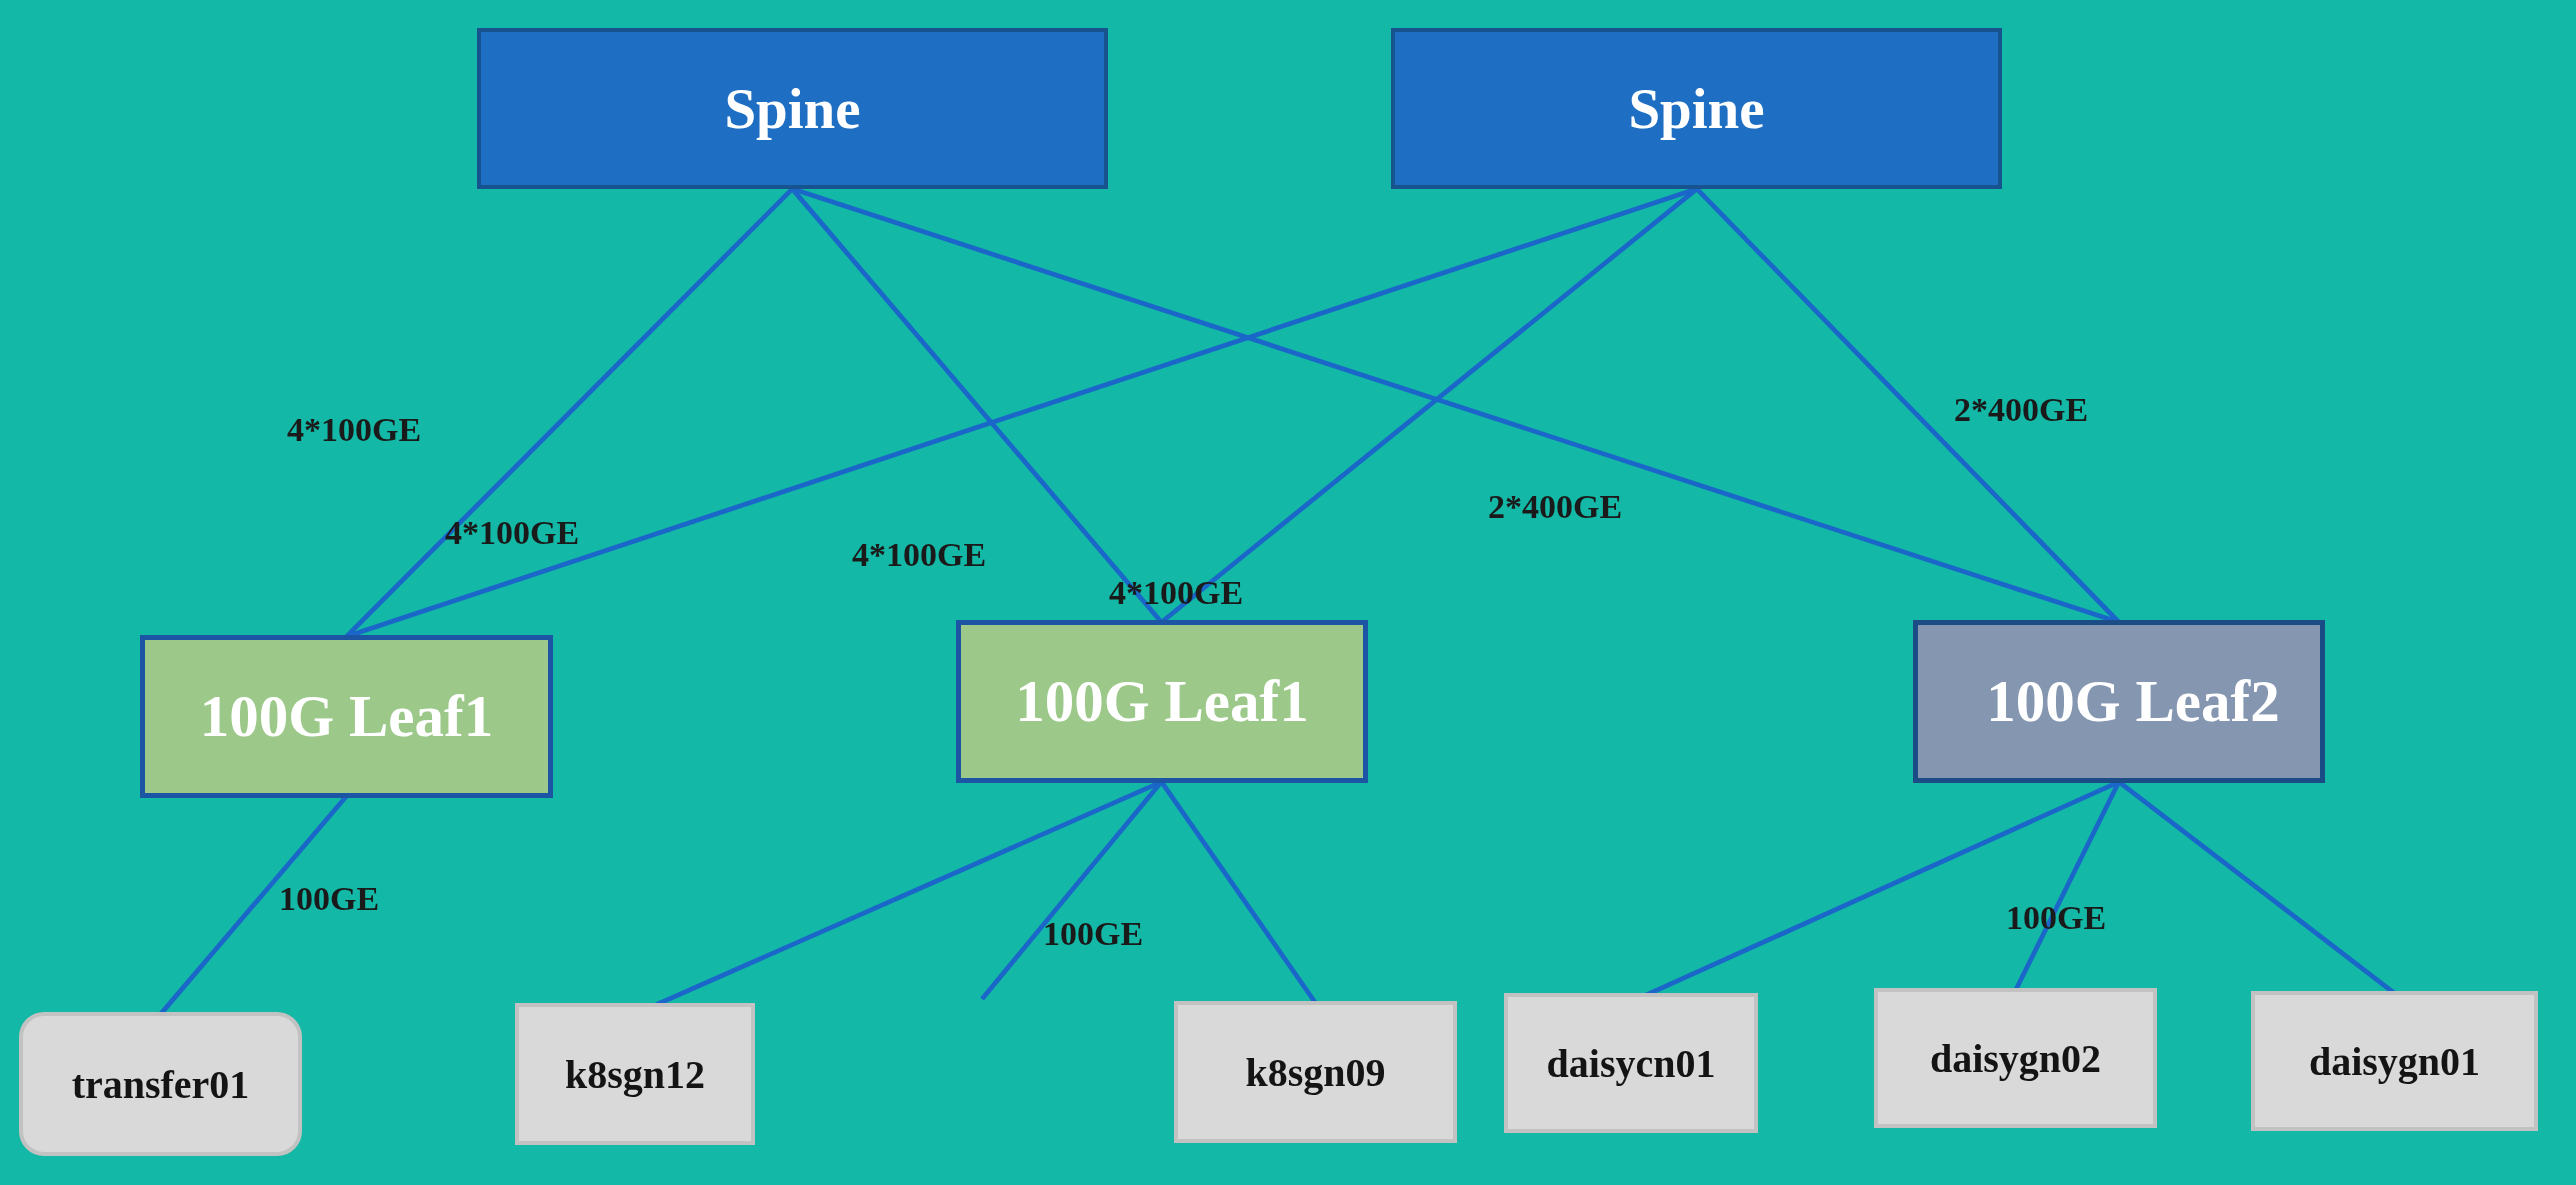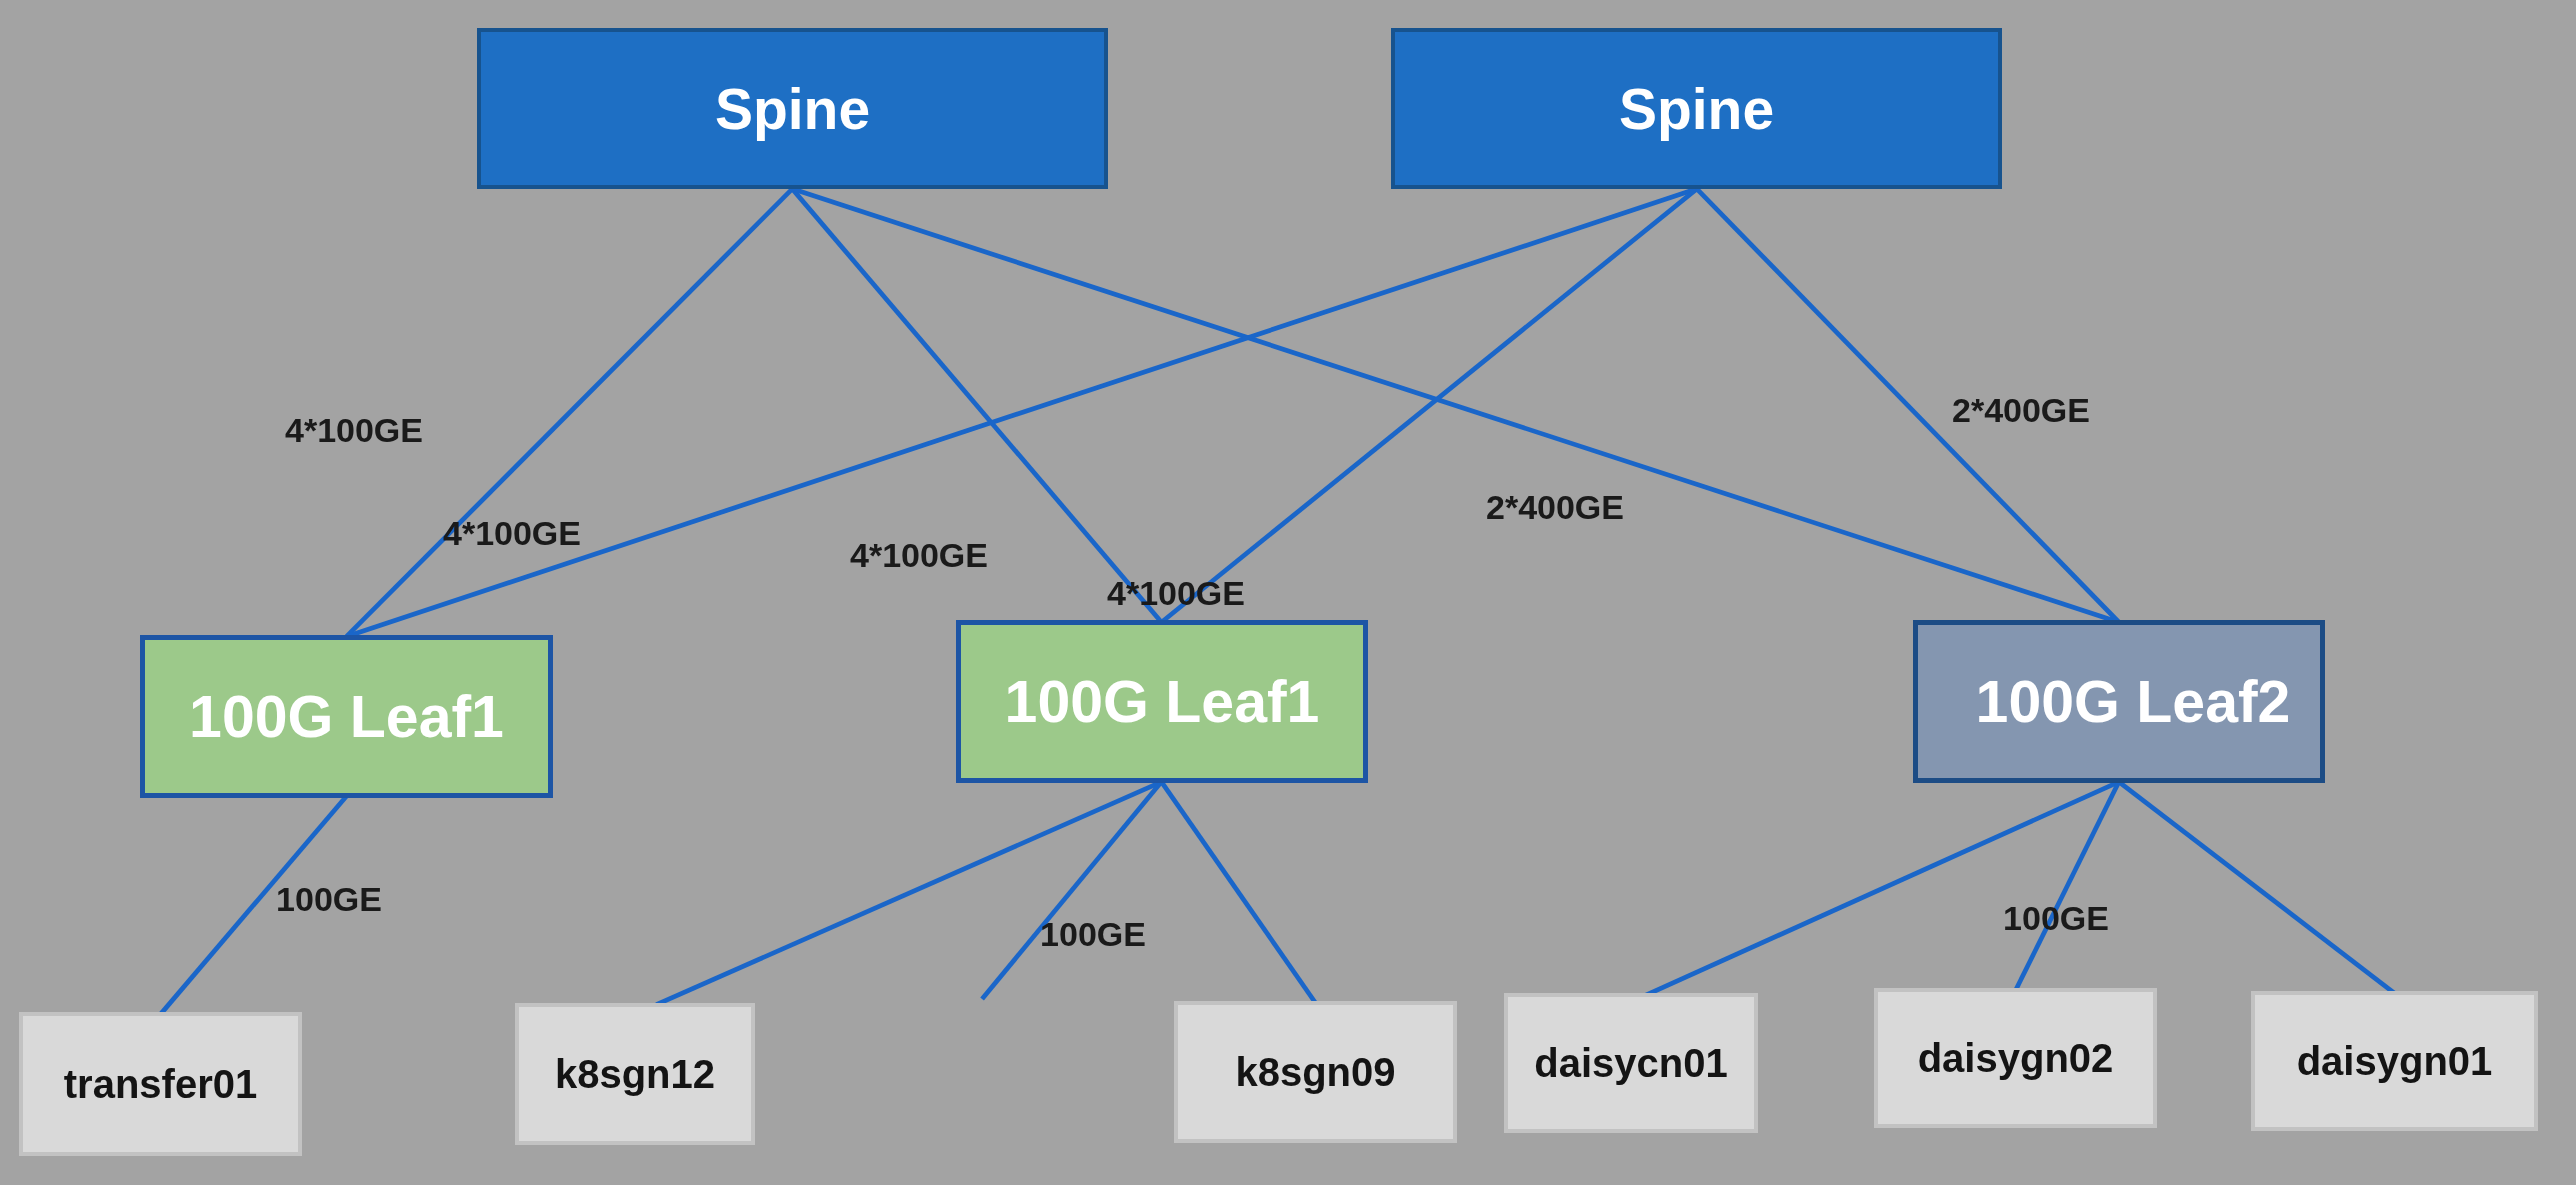--- a/index.html
+++ b/index.html
@@ -1,21 +1,21 @@
 <!DOCTYPE html>
 <html style="--spine_fill: #1e6fc4; --spine_border: #17538e; --leaf1_fill: #9cc98a; --leaf1_border: #1d55a5; --leaf2_fill: #8496b0; --leaf2_border: #1c4c85; --server_fill: #d9d9d9; --server_border: #c2c2c2; --link_line: #1a66c9; --label_text: #1a1a1a;font-size:15px"><head>
 <meta charset="utf-8">
 <style>
   html,body{margin:0;padding:0;background:#ffffff;}
   #canvas{
     position:relative;
     width:2576px;height:1185px;
-    background:#a3a3a3;
+    background:#14b8a6;
     overflow:hidden;
-    font-family:Liberation Sans, sans-serif;
+    font-family:Liberation Serif, serif;
   }
   #wires{position:absolute;left:0;top:0;width:2576px;height:1185px;}
   #wires line{stroke:var(--link_line,#1a66c9);stroke-width:5;}
   .node{
     position:absolute;
     display:flex;align-items:center;justify-content:center;
     box-sizing:border-box;text-align:center;white-space:nowrap;
   }
   .spine{
     background:var(--spine_fill,#1e6fc4);
@@ -67,21 +67,21 @@
   <div class="node spine" style="left:477px;top:28px;width:631px;height:161px;">Spine</div>
 
   <div class="node spine" style="left:1391px;top:28px;width:611px;height:161px;">Spine</div>
 
   <div class="node leaf leaf-green" style="left:140px;top:635px;width:413px;height:163px;">100G Leaf1</div>
 
   <div class="node leaf leaf-green" style="left:956px;top:620px;width:412px;height:163px;">100G Leaf1</div>
 
   <div class="node leaf leaf-gray" style="left:1913px;top:620px;width:412px;height:163px;">100G Leaf2</div>
 
-  <div class="node server" style="left:19px;top:1012px;width:283px;height:144px;">transfer01</div>
+  <div class="node server" style="left:19px;top:1012px;width:283px;height:144px;border-radius:25px;">transfer01</div>
 
   <div class="node server" style="left:515px;top:1003px;width:240px;height:142px;">k8sgn12</div>
 
 
   <div class="node server" style="left:1174px;top:1001px;width:283px;height:142px;">k8sgn09</div>
 
   <div class="node server" style="left:1504px;top:993px;width:254px;height:140px;">daisycn01</div>
 
   <div class="node server" style="left:1874px;top:988px;width:283px;height:140px;">daisygn02</div>
 

